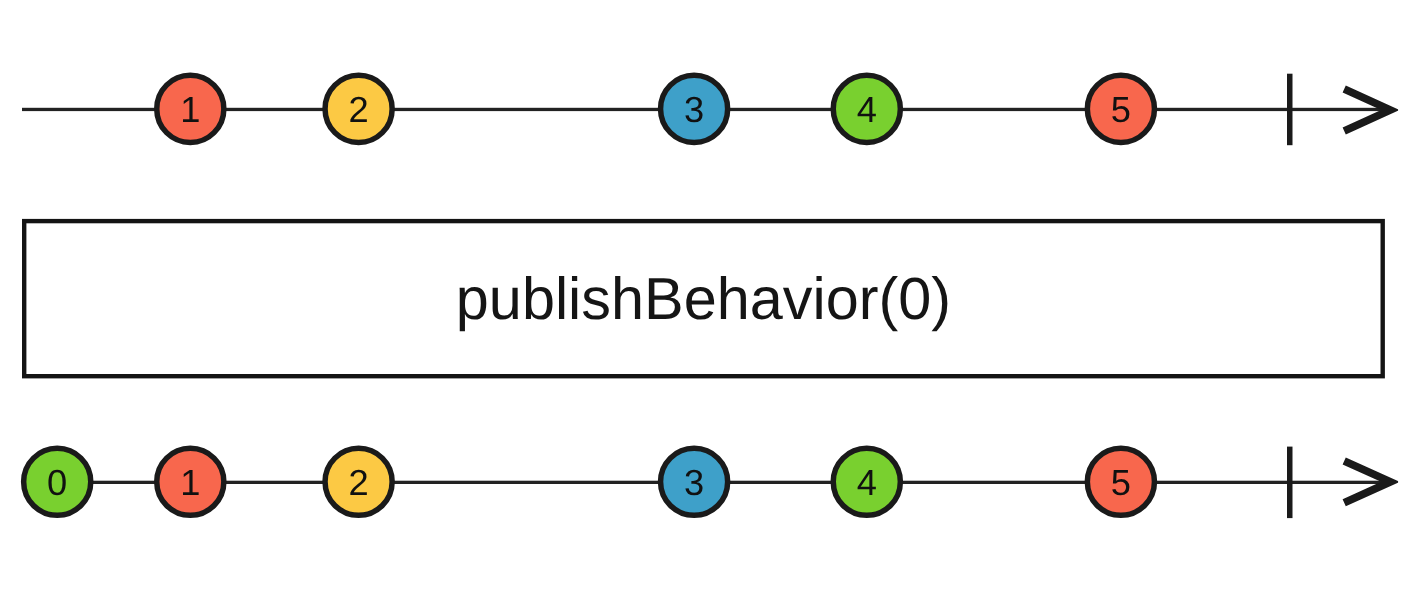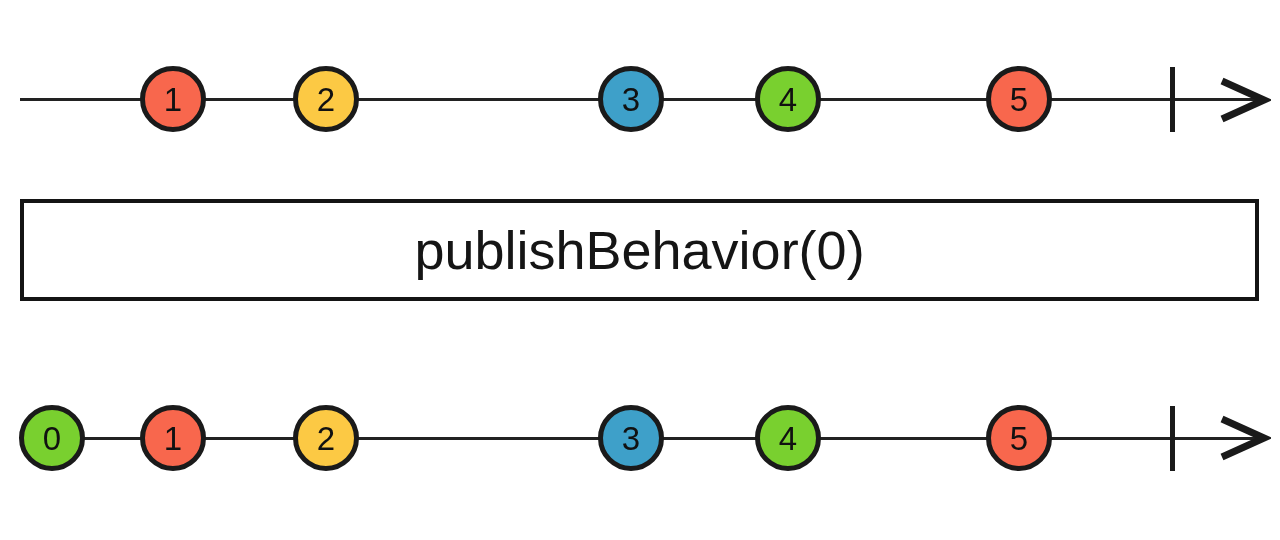--- a/index.html
+++ b/index.html
@@ -53,21 +53,21 @@
     line-height: 1;
     user-select: none;
   }
   .marbles-top .marble { top: 66px; }
   .marbles-bottom .marble { top: 405px; }
   .operator-box {
     position: absolute;
     left: 20px;
     top: 199px;
     width: 1239px;
-    height: 102px;
+    height: 145px;
     box-sizing: border-box;
     border: 4px solid #141414;
     background: #ffffff;
     display: flex;
     align-items: center;
     justify-content: center;
     z-index: 3;
   }
   .operator-label {
     font-size: 54px;

